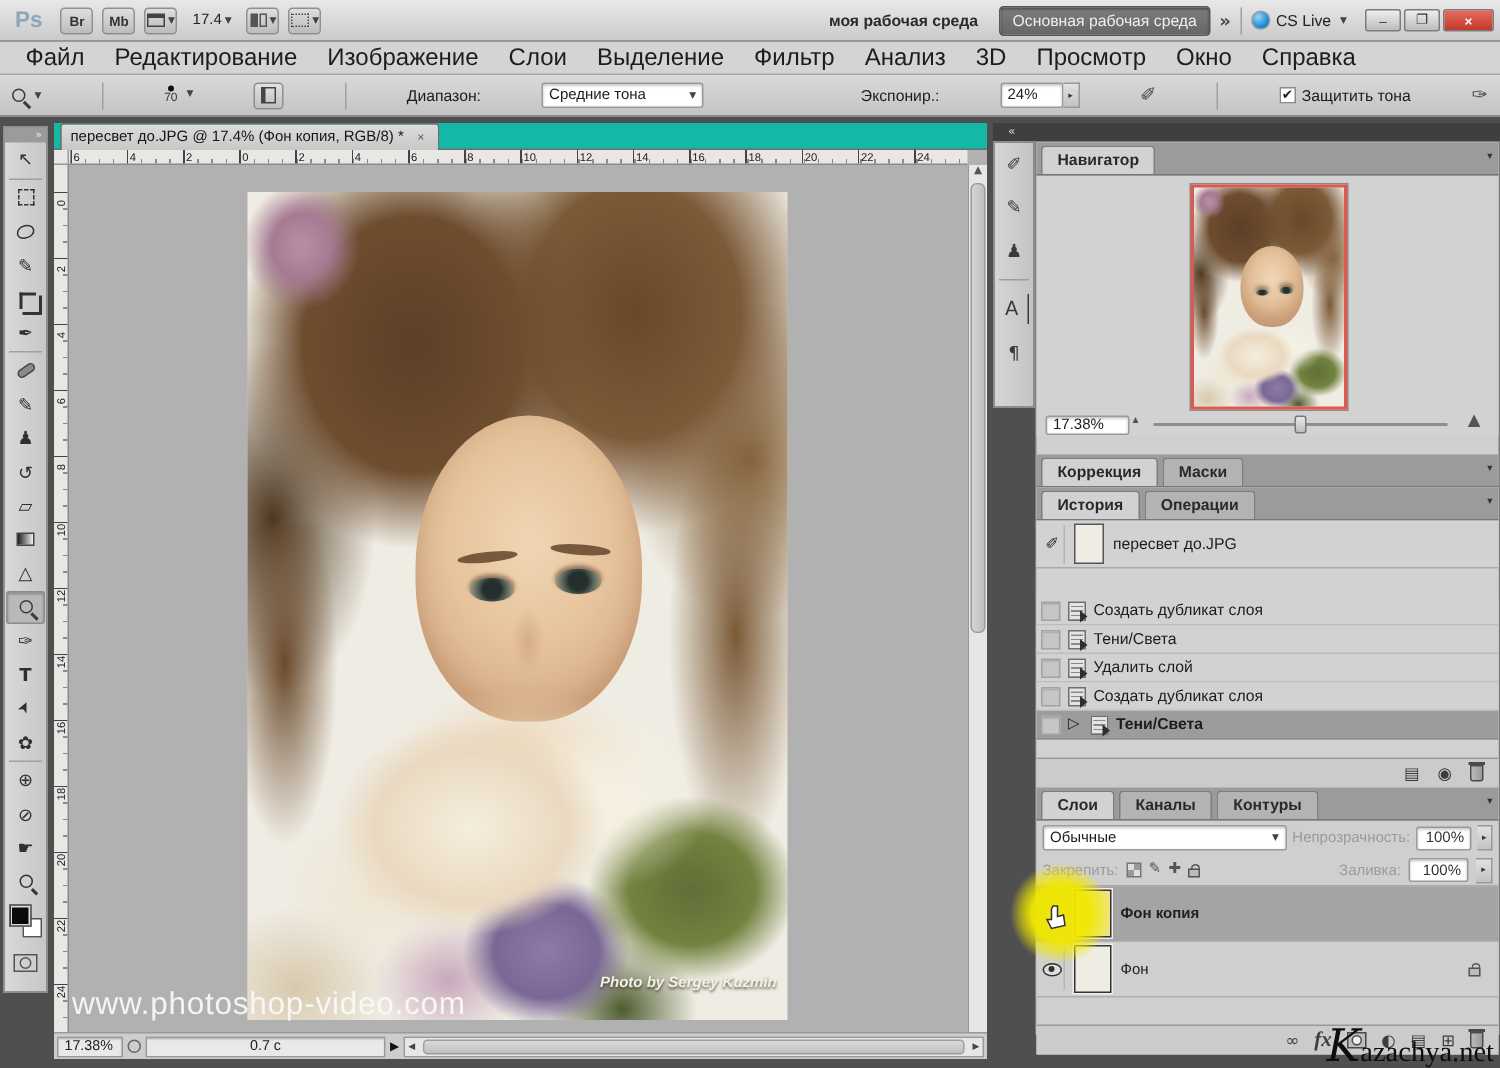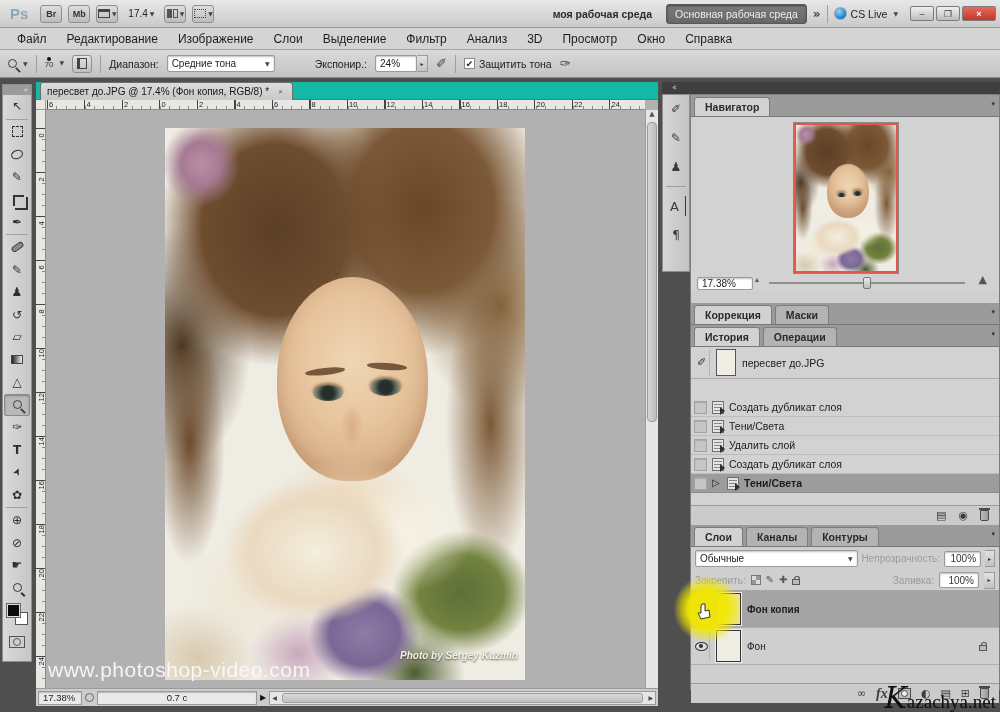--- a/index.html
+++ b/index.html
@@ -19,24 +19,24 @@
   .wsbtn{font-size:10.5px;font-weight:bold;color:#2b2b2b;padding:3px 8px;border-radius:3px;}
   .wsbtn.active{background:linear-gradient(#7c7c7c,#676767);color:#efefef;border:1px solid #585858;box-shadow:inset 0 1px 2px rgba(0,0,0,.45);font-weight:normal;}
   .cslive{display:flex;align-items:center;gap:4px;font-size:10.5px;color:#222;}
   .csdot{width:13px;height:13px;border-radius:50%;background:radial-gradient(circle at 35% 30%,#9fd4f2,#1f8fd6 60%,#145f92);border:1px solid #9f9f9f;}
   .winbtns{display:flex;gap:2px;margin-left:6px;}
   .wb{width:24px;height:15px;border:1px solid #7c7c7c;border-radius:2px;background:linear-gradient(#efefef,#bdbdbd);font-size:9px;display:flex;align-items:center;justify-content:center;color:#333;}
   .wb.close{background:linear-gradient(#e8695d,#c0392c);color:#fff;font-weight:bold;width:34px;}
 
   
   #menubar{left:0;top:28px;width:1000px;height:22px;background:#d4d4d4;border-bottom:1px solid #a5a5a5;display:flex;align-items:center;padding-left:8px;gap:2px;}
-  .menu-item{font-size:12px;color:#1d1d1d;padding:2px 9px;}
-
-  
-  #optionsbar{left:0;top:50px;width:1000px;height:28px;background:linear-gradient(#dadada,#c3c3c3);border-bottom:1px solid #8d8d8d;display:flex;align-items:center;padding:0 8px;gap:8px;font-size:10.5px;}
+  .menu-item{font-size:16px;color:#1d1d1d;padding:2px 9px;}
+
+  
+  #optionsbar{left:0;top:50px;width:1000px;height:28px;background:linear-gradient(#dadada,#c3c3c3);border-bottom:1px solid #8d8d8d;display:flex;align-items:center;padding:0 8px;gap:8px;font-size:10.5px;justify-content:space-between;}
   .opt-group{display:flex;align-items:center;gap:4px;}
   .inset{background:#fff;border:1px solid #9a9a9a;box-shadow:inset 0 1px 2px rgba(0,0,0,.25);border-radius:2px;font-size:10px;display:flex;align-items:center;padding:0 4px;height:17px;}
   .lollipop{width:9px;height:9px;border:1.5px solid #3c3c3c;border-radius:50%;position:relative;}
   .lollipop::after{content:"";position:absolute;width:2px;height:6px;background:#3c3c3c;left:8px;top:7px;transform:rotate(-45deg);}
   .brushprev{display:flex;flex-direction:column;align-items:center;font-size:8px;color:#333;line-height:1.1;}
   .dot{width:4px;height:4px;background:#111;border-radius:50%;}
   .panelbtn{width:20px;height:18px;border:1px solid #8f8f8f;border-radius:3px;background:linear-gradient(#e2e2e2,#bfbfbf);display:flex;align-items:center;justify-content:center;font-size:10px;color:#444;}
   .popbtn{width:11px;height:17px;border:1px solid #9a9a9a;border-left:none;background:linear-gradient(#e2e2e2,#c2c2c2);font-size:6px;display:flex;align-items:center;justify-content:center;color:#333;}
   .chk{width:11px;height:11px;background:#fff;border:1px solid #8a8a8a;font-size:9px;line-height:10px;text-align:center;color:#222;}
 

